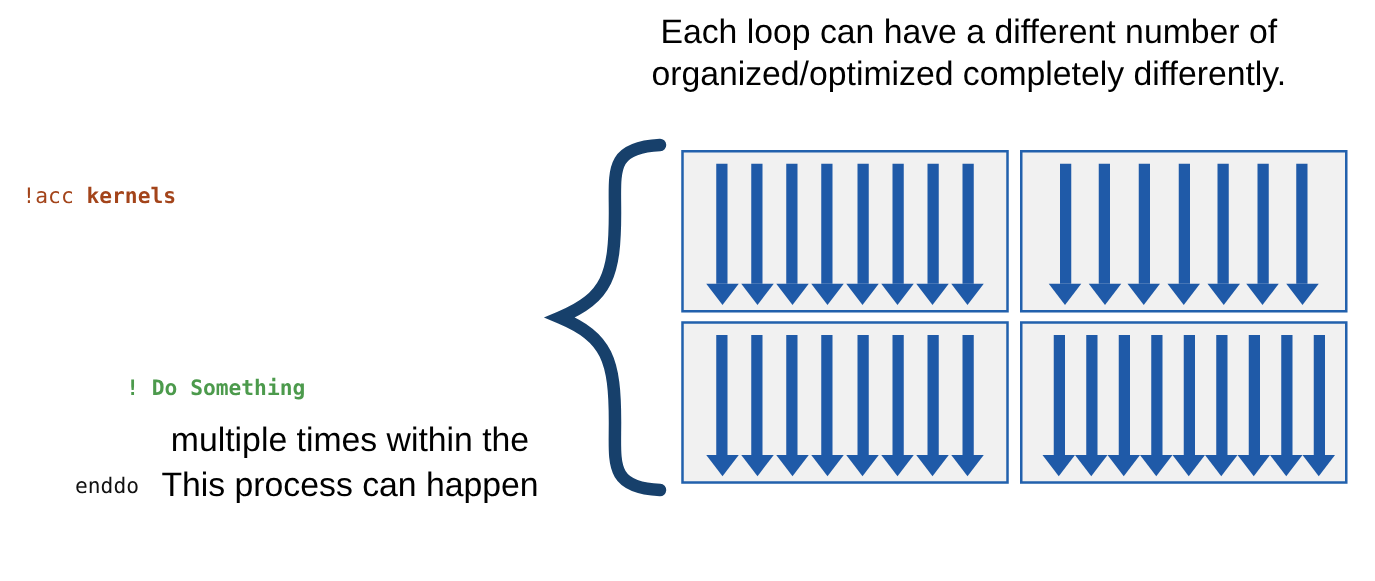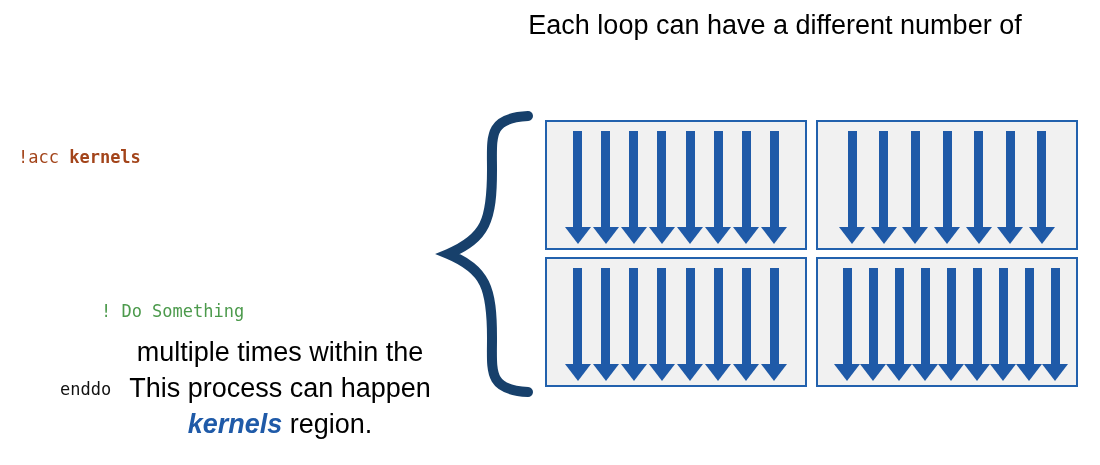--- a/index.html
+++ b/index.html
@@ -32,21 +32,21 @@
     top: 92px;
     font-family: "DejaVu Sans Mono", monospace;
     font-size: 17px;
     line-height: 26px;
     color: #111111;
     white-space: pre;
   }
   .code .dir { color: var(--directive-brown); }
   .code .bold { font-weight: bold; }
   .code-group { margin-left: 42px; margin-top: 24px; }
-  .code-line.comment { color: var(--comment-green); }
+  .code-line.comment { color: var(--comment-green); font-weight: bold; }
 
   
   .caption-bottom {
     position: absolute;
     left: 50px;
     top: 334px;
     width: 460px;
     text-align: center;
     font-size: 27px;
     line-height: 36px;
@@ -108,35 +108,35 @@
     border-top: 17px solid var(--arrow-blue);
   }
 </style>
 </head>
 <body>
 
 <div class="slide">
 
   <div class="caption-top">
     <div>Each loop can have a different number of</div>
+    <div>organized/optimized completely differently.</div>
   </div>
 
   <div class="code">
     <div class="code-line"><span class="dir">!acc </span><span class="dir bold">kernels</span></div>
     <div class="code-group">
       <div class="code-line comment">    ! Do Something</div>
       <div class="code-line">enddo</div>
     </div>
     
   </div>
 
   <div class="caption-bottom">
     <div>multiple times within the</div>
     <div>This process can happen</div>
-    <div><span class="kw">kernels</span><span> region.</span></div>
   </div>
 
   <svg class="brace" viewBox="0 0 105 292" fill="none" xmlns="http://www.w3.org/2000/svg">
     <path d="M 98 8 C 58 10 62 28 62 62 C 62 112 56 130 18 146 C 56 162 62 180 62 230 C 62 264 58 282 98 284" stroke="currentColor" stroke-width="10" stroke-linecap="round" fill="none"></path>
   </svg>
 
   <div class="gangs-grid">
     <div class="gang-box">
         <div class="arrow">
           <div class="shaft"></div>

